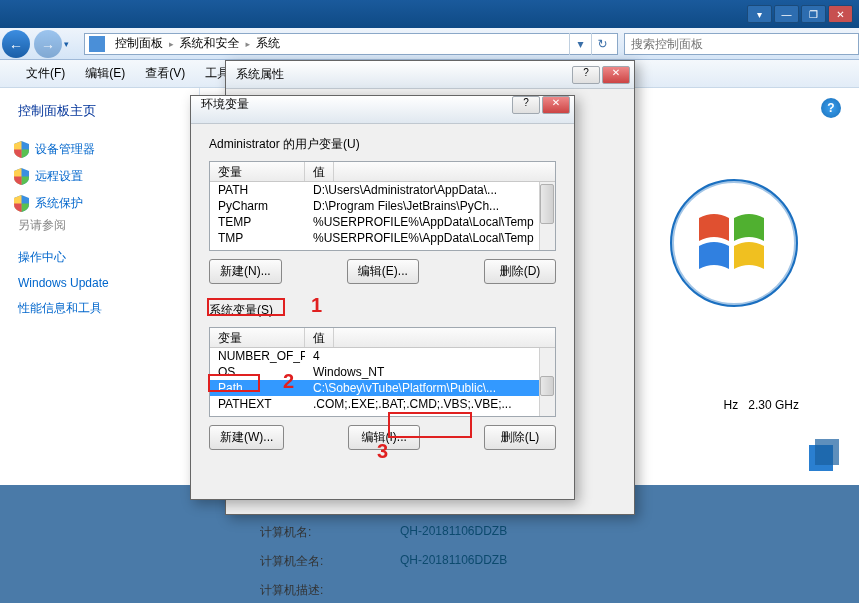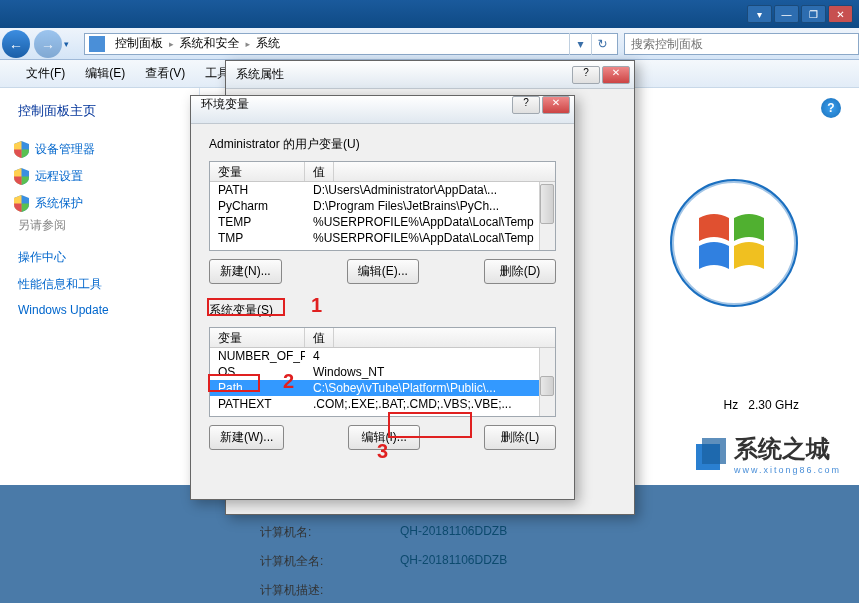--- a/index.html
+++ b/index.html
@@ -129,24 +129,24 @@
           <path d="M7.5 8.5 L0 8.5 L0 9 Q0 15 7.5 17 Z" fill="#e05050"></path>
         </svg>
       <span>系统保护</span>
     </div>
     <div class="sb-also">
       <div class="sb-also-t">另请参阅</div>
       <div class="sb-link" style="padding-left:0">
           <span>操作中心</span>
         </div>
       <div class="sb-link" style="padding-left:0">
+          <span>Windows Update</span>
+        </div>
+      <div class="sb-link" style="padding-left:0">
           <span>性能信息和工具</span>
-        </div>
-      <div class="sb-link" style="padding-left:0">
-          <span>Windows Update</span>
         </div>
     </div>
   </div>
 
   <div class="content">
     <div class="help-icon">?</div>
     <svg class="win-logo" viewBox="0 0 130 130">
       <circle cx="65" cy="65" r="62" fill="none" stroke="#1a6fc0" stroke-width="4"></circle>
       <circle cx="65" cy="65" r="62" fill="#fff" opacity=".6"></circle>
       <path d="M30 40 Q45 32 60 40 L60 63 Q45 55 30 63 Z" fill="#e05030"></path>
@@ -169,24 +169,20 @@
         </div>
       <div class="info-row">
           <span class="info-lbl">计算机描述:</span>
         </div>
     </div>
     <div class="watermark">
       <svg width="40" height="40">
           <rect x="8" y="10" width="24" height="26" fill="#2a7fd0"></rect>
           <rect x="14" y="4" width="24" height="26" fill="#1a5fa0" opacity=".7"></rect>
         </svg>
-      <div>
-        <div class="wm-txt">系统之城</div>
-        <div class="wm-sub">www.xitong86.com</div>
-      </div>
     </div>
   </div>
 </div>
 
 <div class="modal1">
   <div class="m1-title">
     <span>系统属性</span>
     <div class="m1-btns">
       <div class="m1-btn">?</div>
       <div class="m1-btn cl">✕</div>

